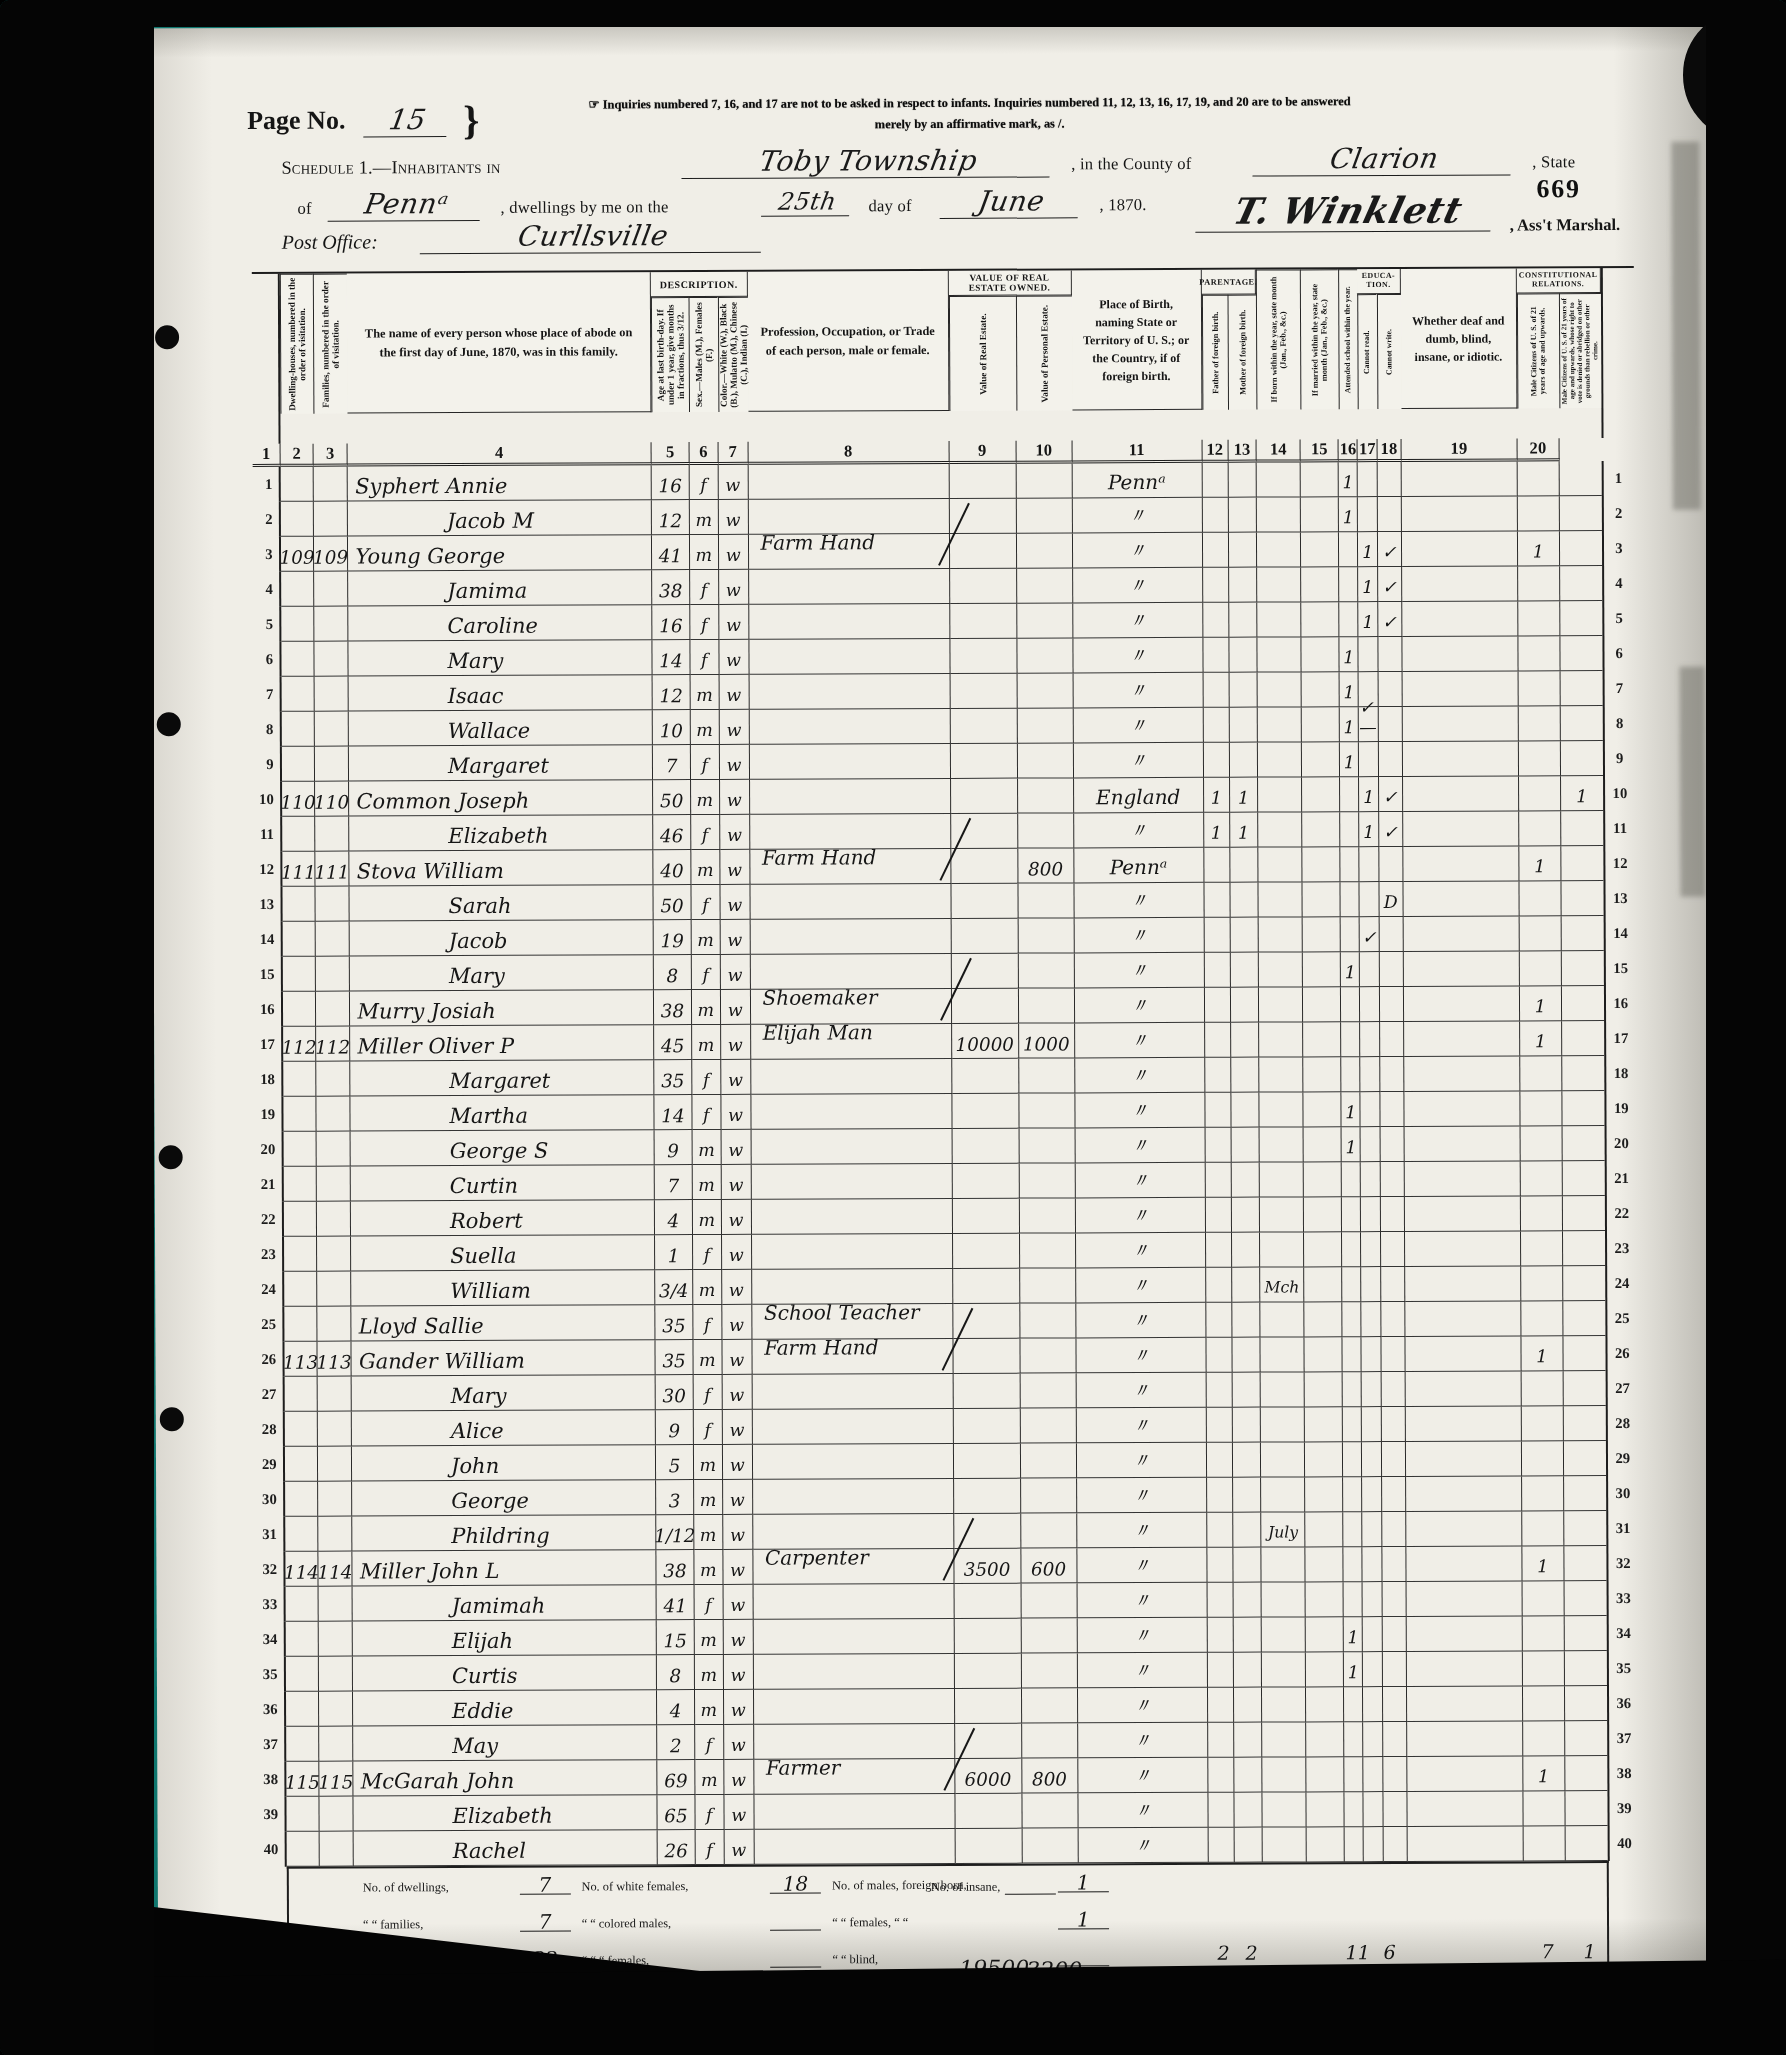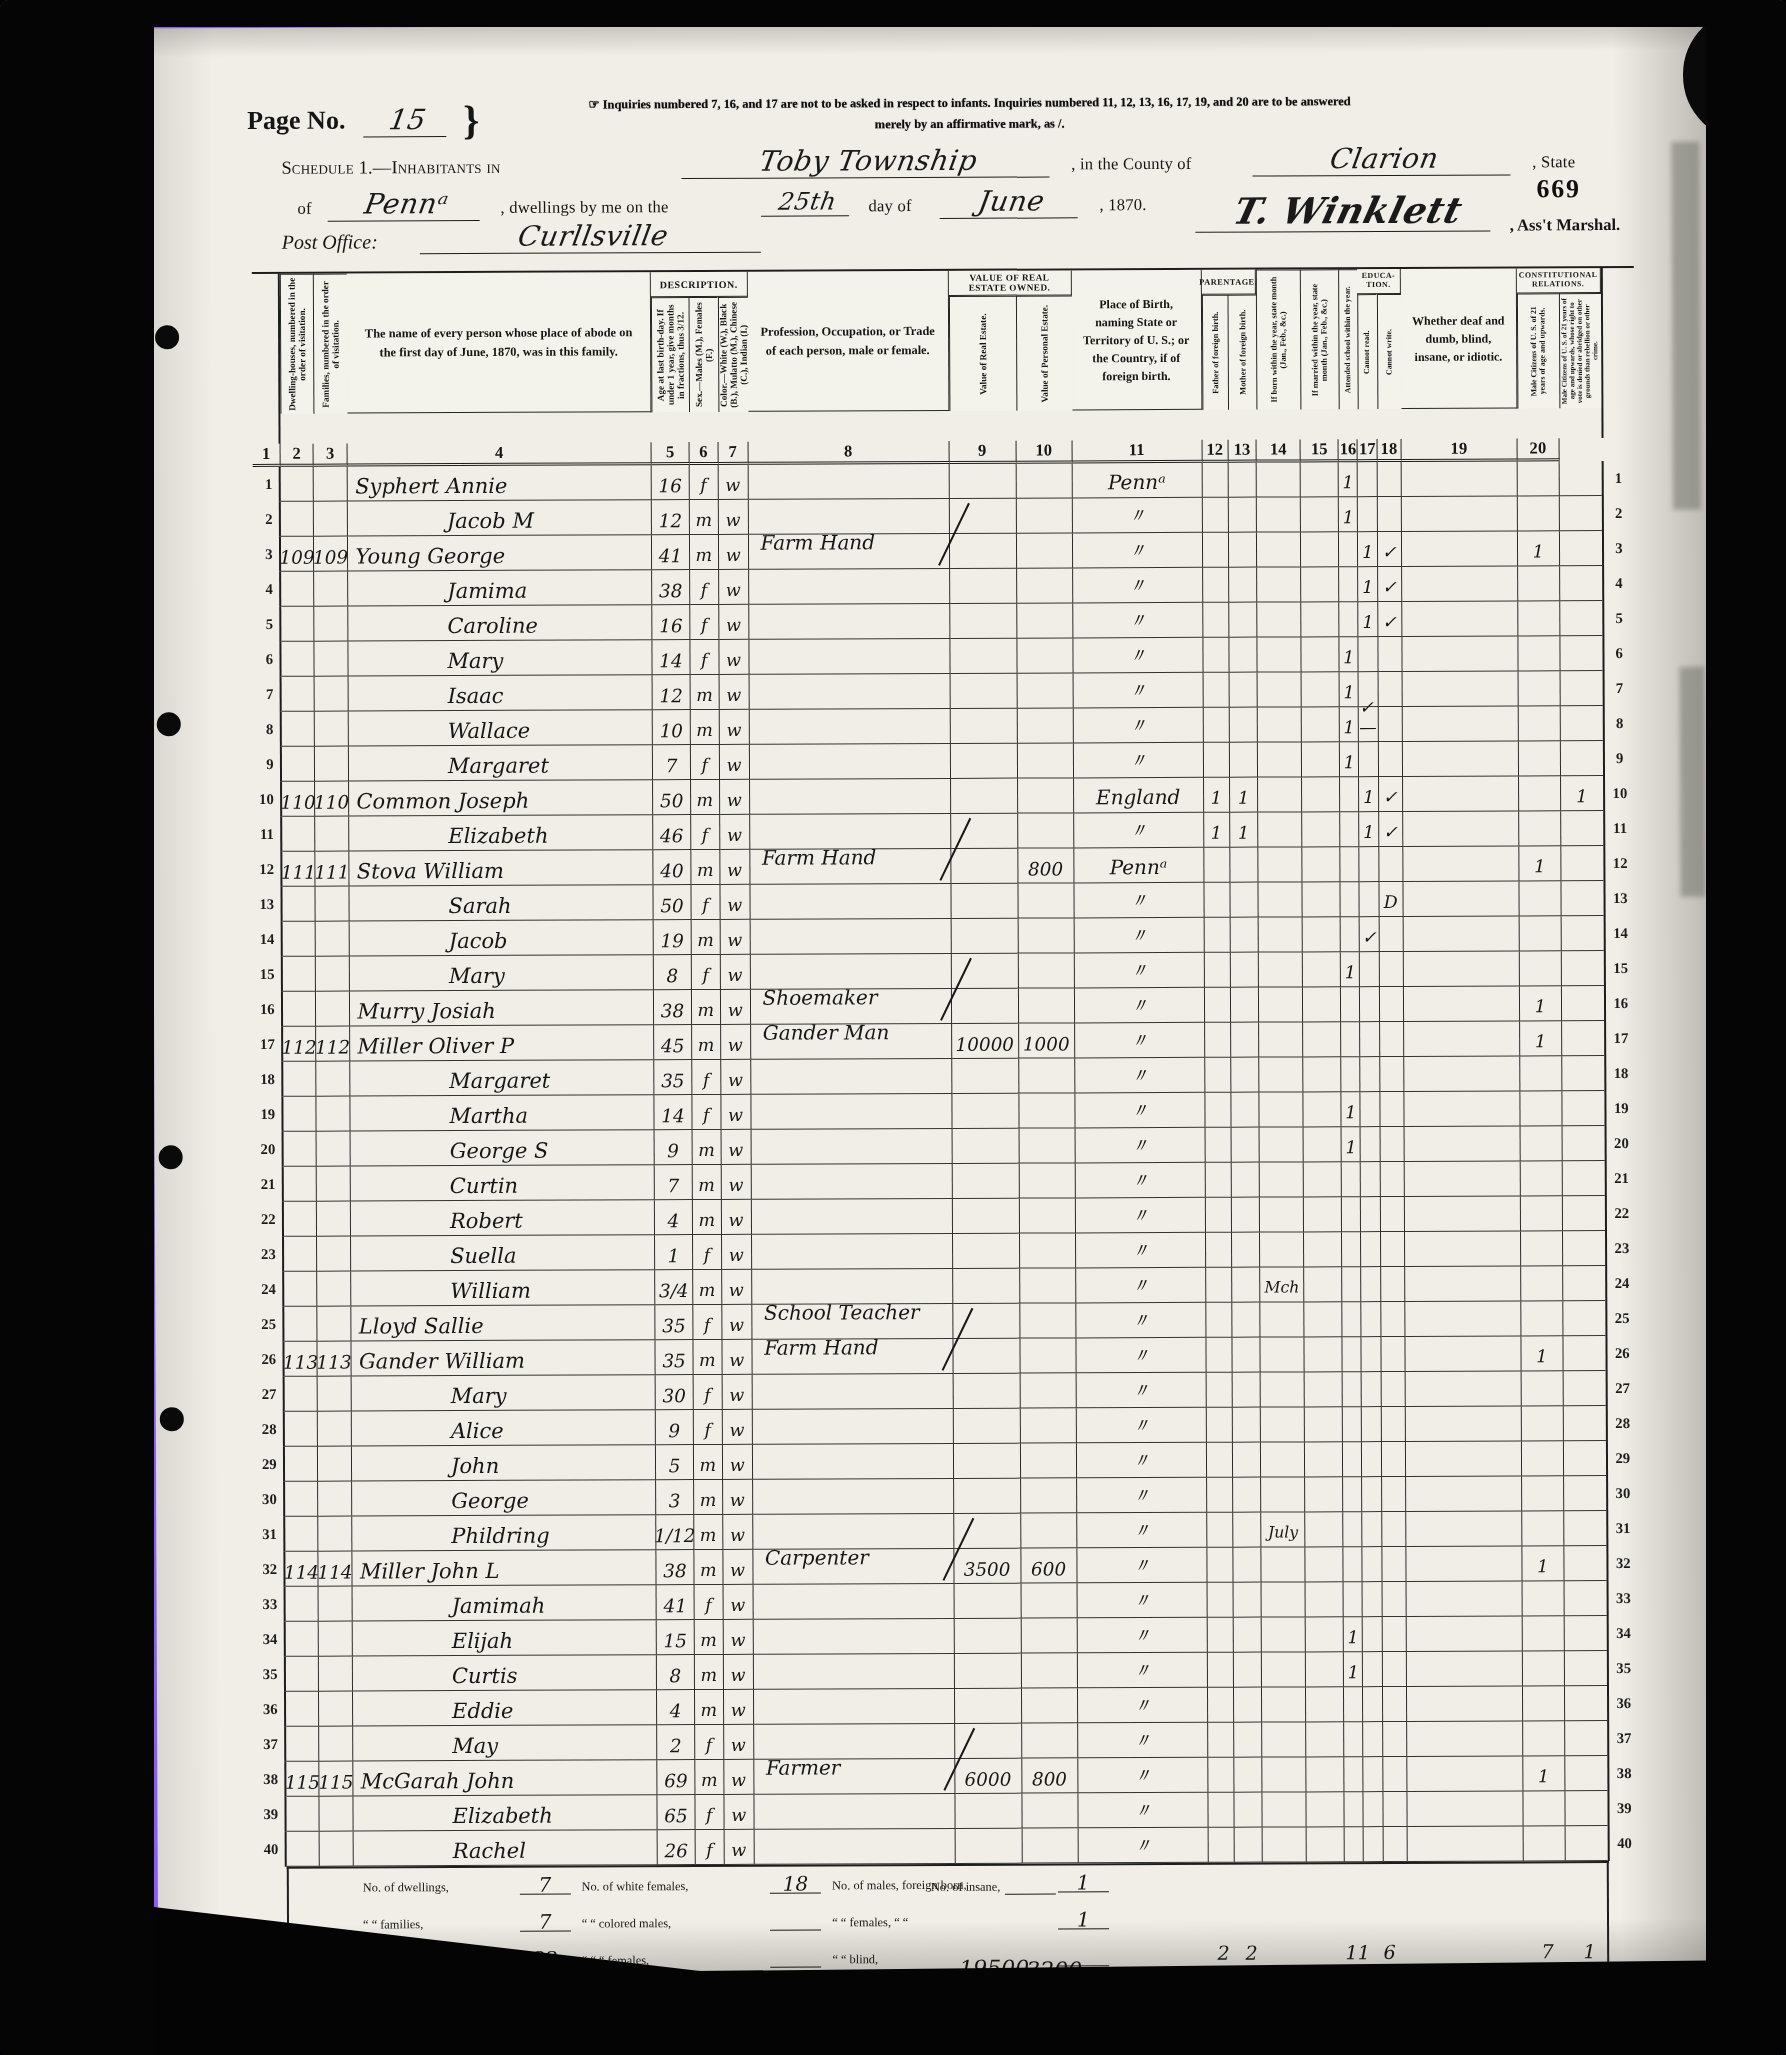--- a/index.html
+++ b/index.html
@@ -1,16 +1,16 @@
 <!DOCTYPE html>
 <html style="font-size:7.4px"><head>
 <meta charset="utf-8">
 <style>
   html,body{margin:0;padding:0;background:#000;}
-  #scene{position:relative;width:1787px;height:2056px;background:#8b5cf6;overflow:hidden;
+  #scene{position:relative;width:1787px;height:2056px;background:#0f766e;overflow:hidden;
          font-family:"Liberation Serif",serif;border-radius:9px;}
   
   .page{position:absolute;left:154px;top:25px;width:1557px;height:1955px;background:#f0eee7;
         background-image:linear-gradient(90deg,rgba(120,115,105,.18) 0,rgba(0,0,0,0) 4%,rgba(0,0,0,0) 94%,rgba(90,88,80,.35) 100%),
                          linear-gradient(rgba(80,78,70,.25) 0,rgba(0,0,0,0) 1.5%,rgba(0,0,0,0) 97%,rgba(60,58,50,.3) 100%);
         transform:rotate(-0.25deg);}
   .hole{position:absolute;left:3.7px;width:24px;height:24px;border-radius:50%;background:#0a0a0a;}
   
   .band-top{position:absolute;left:0;top:0;width:1787px;height:27px;background:#050505;}
   .band-right{position:absolute;right:0;top:0;width:81px;height:2056px;background:#050505;}
@@ -604,21 +604,21 @@
           </div>
 
           <div class="grid drow rowline">
             <div class="lnum frameL">17</div>
             <div class="c hw cnum">112</div>
             <div class="c hw cnum">112</div>
             <div class="c hw cn cname">Miller Oliver P</div>
             <div class="c hw cnum">45</div>
             <div class="c hw csm">m</div>
             <div class="c hw csm">w</div>
-            <div class="c hw cocc">Gander Man</div>
+            <div class="c hw cocc">Elijah Man</div>
             <div class="c hw cnum re">10000</div>
             <div class="c hw cnum">1000</div>
             <div class="c hw cbp bpcell">〃</div>
             <div class="c hw cmk"></div>
             <div class="c hw cmk"></div>
             <div class="c hw cmo"></div>
             <div class="c"></div>
             <div class="c hw cmk"></div>
             <div class="c hw cmk"></div>
             <div class="c hw cmk"></div>

